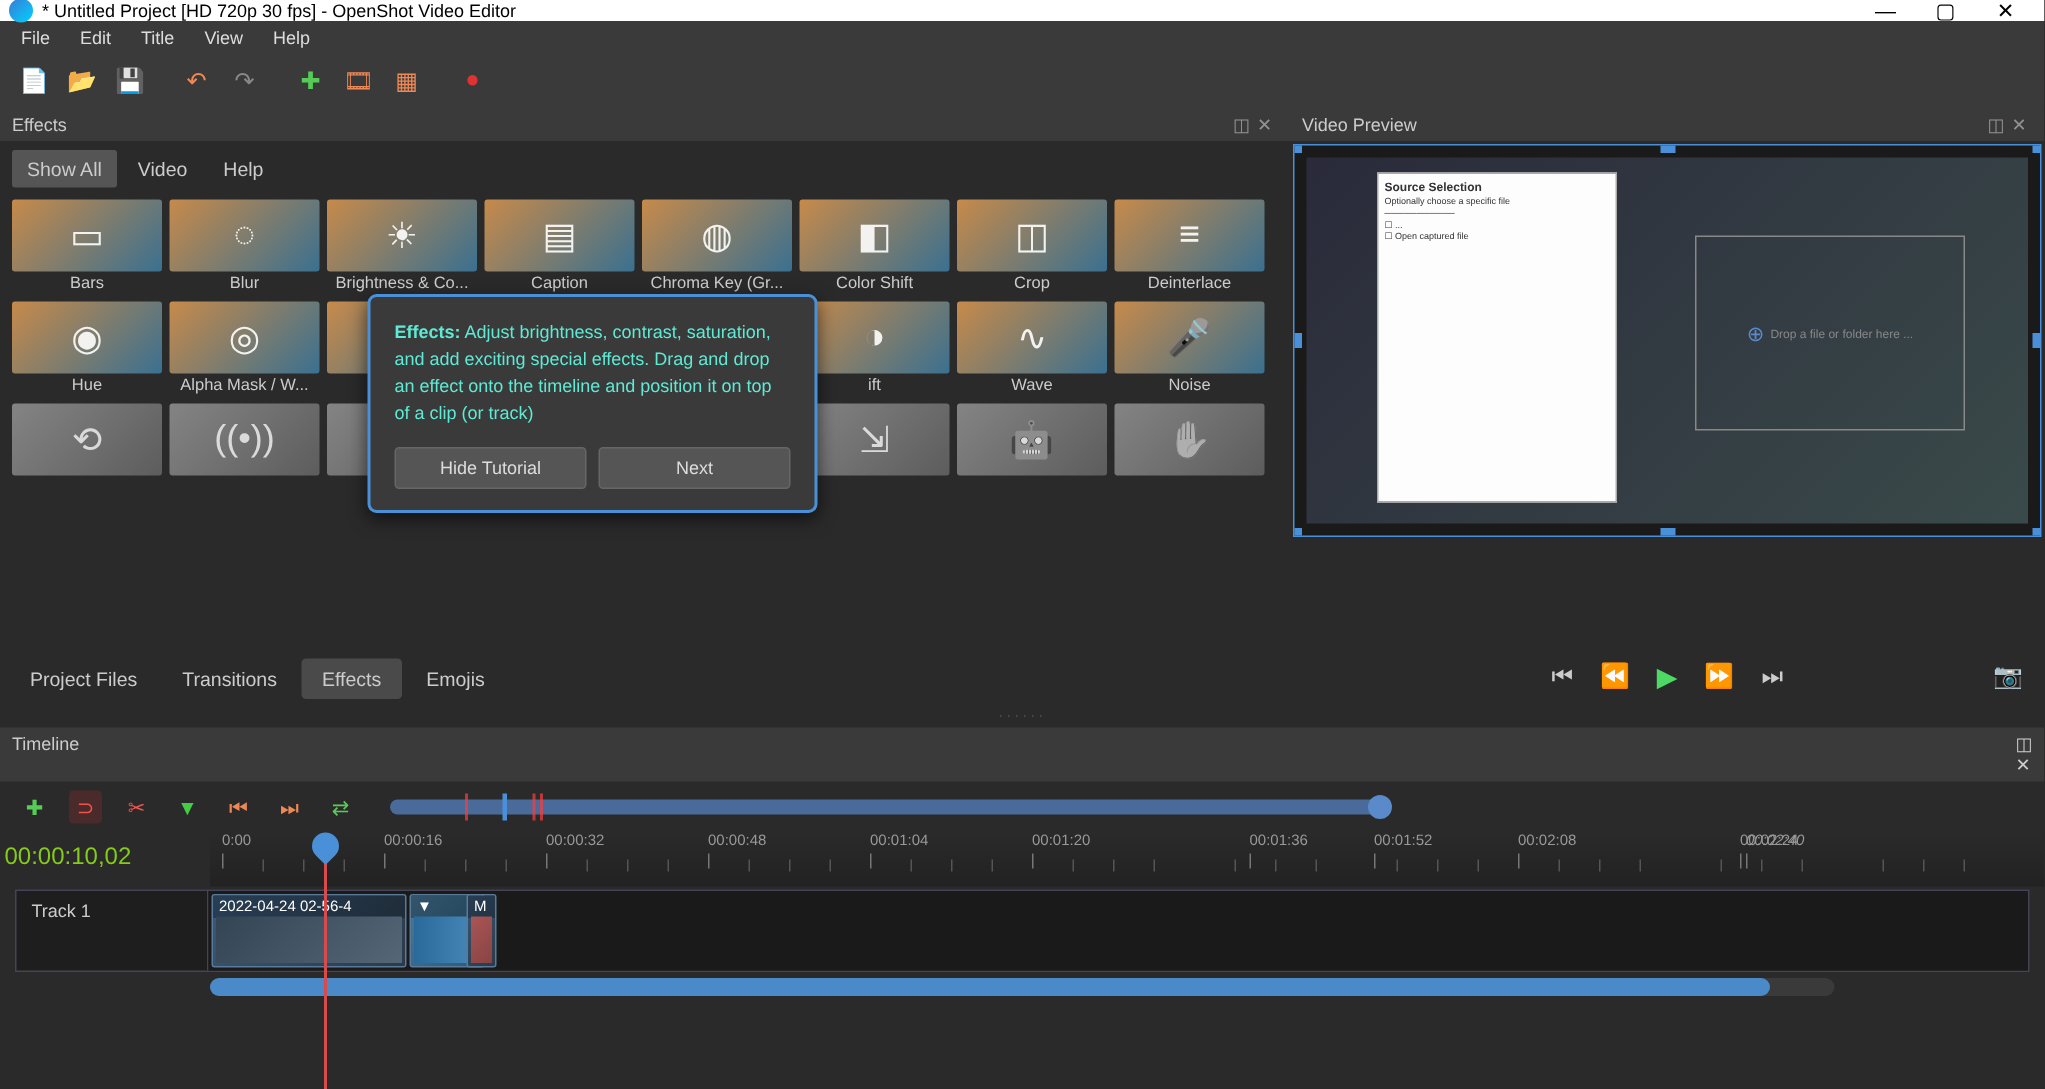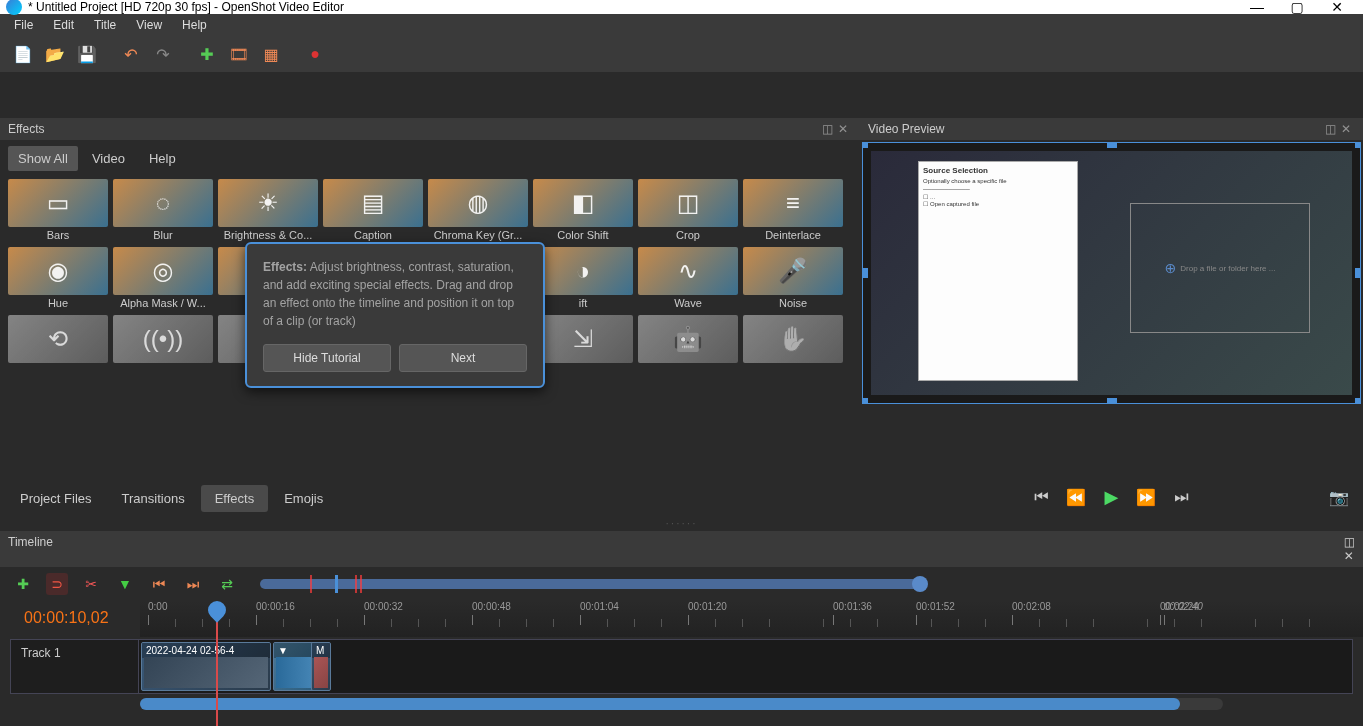--- a/index.html
+++ b/index.html
@@ -14,39 +14,39 @@
 
 .menubar { background: #3a3a3a; height: 22px; display: flex; align-items: center; padding: 0 4px; }
 .menubar .menuitem { padding: 2px 10px; cursor: pointer; color: #ddd; }
 
 
 .toolbar { background: #3a3a3a; height: 36px; display: flex; align-items: center; padding: 0 8px; gap: 2px; }
 .toolbar .tbtn { width: 30px; height: 30px; display: flex; align-items: center; justify-content: center; cursor: pointer; border-radius: 3px; font-size: 16px; }
 .toolbar .sep { width: 10px; }
 
 
-.main { display: flex; height: 398px; margin-top: 46px; }
+.main { display: flex; height: 398px; }
 .left-panel { width: 860px; background: #2a2a2a; display: flex; flex-direction: column; }
 .panel-header { background: #3a3a3a; padding: 4px 8px; font-size: 12px; display: flex; justify-content: space-between; align-items: center; }
 .panel-header .icons { display: flex; gap: 2px; }
 .panel-header .picon { width: 14px; height: 14px; cursor: pointer; opacity: 0.6; }
 
 .filter-row { display: flex; align-items: center; padding: 6px 8px; gap: 4px; }
 .filter-row .fbtn { padding: 5px 10px; font-size: 13px; cursor: pointer; border-radius: 2px; }
 .filter-row .fbtn.active { background: #555; }
 .filter-row input { flex: 1; background: #3a3a3a; border: 1px solid #555; color: #ccc; padding: 5px 8px; font-size: 13px; }
 
 .effects-grid { flex: 1; overflow-y: auto; padding: 2px 8px; position: relative; }
 .effects-row { display: flex; gap: 5px; margin-bottom: 4px; }
 .effect-cell { width: 100px; text-align: center; }
 .effect-thumb { width: 100px; height: 48px; background: linear-gradient(135deg,#c78a4a,#3a7090); border-radius: 2px; display: flex; align-items: center; justify-content: center; font-size: 24px; color: rgba(255,255,255,0.9); }
 .effect-label { font-size: 11px; padding: 2px 0; white-space: nowrap; overflow: hidden; text-overflow: ellipsis; }
 
 .tooltip-box { position: absolute; left: 245px; top: 65px; width: 300px; background: #3a3a3a; border: 2px solid #4a90d9; border-radius: 6px; padding: 14px 16px; box-shadow: 0 4px 12px rgba(0,0,0,0.6); z-index: 10; }
-.tooltip-box p { font-size: 12px; line-height: 1.5; color: #a3a3a3; }
+.tooltip-box p { font-size: 12px; line-height: 1.5; color: #5eead4; }
 .tooltip-box .btnrow { display: flex; gap: 8px; margin-top: 14px; }
 .tooltip-box button { flex: 1; background: #555; border: 1px solid #666; color: #ddd; padding: 6px 0; font-size: 12px; cursor: pointer; border-radius: 3px; }
 
 .bottom-tabs { display: flex; background: #2a2a2a; padding: 4px 6px; gap: 2px; }
 .bottom-tabs .btab { padding: 6px 14px; font-size: 13px; cursor: pointer; border-radius: 3px; }
 .bottom-tabs .btab.active { background: #4a4a4a; }
 
 
 .right-panel { flex: 1; background: #2a2a2a; display: flex; flex-direction: column; }
 .preview-area { flex: 1; padding: 2px; position: relative; }
@@ -72,21 +72,21 @@
 .timeline-panel { background: #2a2a2a; }
 .timeline-header { background: #3a3a3a; padding: 4px 8px; font-size: 12px; display: flex; justify-content: space-between; }
 .timeline-tools { display: flex; align-items: center; padding: 6px 12px; gap: 12px; }
 .ttbtn { width: 22px; height: 22px; display: flex; align-items: center; justify-content: center; cursor: pointer; font-size: 14px; }
 .zoom-slider { flex: 0 0 660px; height: 10px; background: #4a6a9a; border-radius: 5px; margin-left: 10px; position: relative; }
 .zoom-thumb { position: absolute; right: -8px; top: -3px; width: 16px; height: 16px; background: #5a8ac9; border-radius: 50%; }
 .zoom-marks { position: absolute; left: 20px; top: -4px; bottom: -4px; width: 100px; }
 .zmark { position: absolute; top: 0; bottom: 0; width: 2px; background: rgba(255,60,60,0.7); }
 
 .ruler-row { display: flex; }
-.timecode-box { width: 140px; padding: 8px 24px; font-size: 16px; color: #f97316; }
+.timecode-box { width: 140px; padding: 8px 3px; font-size: 16px; color: #84cc16; }
 .ruler { flex: 1; position: relative; height: 36px; background: linear-gradient(#2a2a2a,#222); }
 .ruler-mark { position: absolute; top: 0; font-size: 10px; color: #999; }
 .ruler-mark::before { content: ""; position: absolute; left: 0; top: 14px; width: 1px; height: 10px; background: #777; }
 .ruler-tick { position: absolute; top: 18px; width: 1px; height: 8px; background: #555; }
 .playhead { position: absolute; top: 0; width: 18px; height: 18px; background: #4a90d9; border-radius: 50% 50% 50% 0; transform: rotate(-45deg); left: 68px; z-index: 5; }
 .playhead-line { position: absolute; left: 76px; top: 12px; width: 2px; height: 170px; background: #d94a4a; z-index: 4; }
 
 .tracks { }
 .track-row { display: flex; border: 1px solid #445; margin: 2px 10px; background: #1e1e1e; height: 55px; }
 .track-label { width: 128px; padding: 6px 10px; font-size: 12px; border-right: 1px solid #445; }

